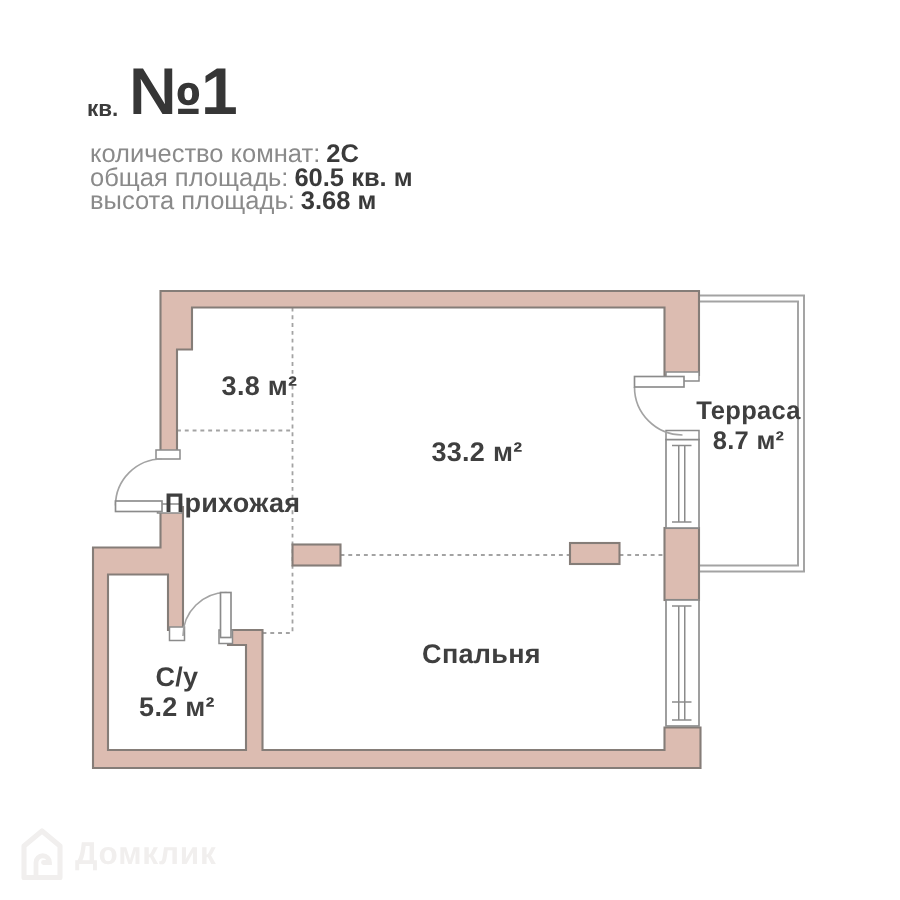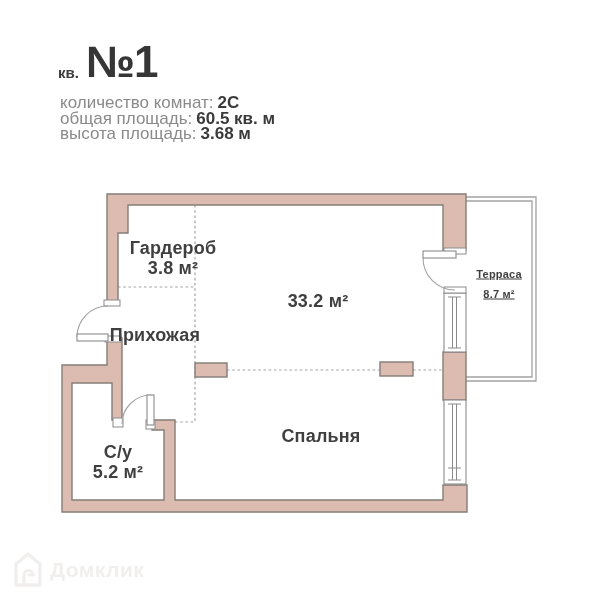--- a/index.html
+++ b/index.html
@@ -14,21 +14,21 @@
   .hdr-row{white-space:nowrap;}
   .hdr-label{color:#8a8a8a;}
   .hdr-value{color:#3a3a3a;font-weight:700;margin-left:4px;}
   
   .plan-svg{position:absolute;left:0;top:0;}
   .room{
     position:absolute;transform:translate(-50%,-50%);
     text-align:center;color:#3f3f3f;font-weight:600;font-size:18px;line-height:19.5px;
     white-space:nowrap;letter-spacing:.2px;
   }
-  .room.small{font-size:11px;text-decoration:underline;}
+  .room.small{font-size:17px;}
   
   .watermark{position:absolute;left:12px;top:549px;display:flex;align-items:center;gap:6px;color:#f1efee;}
   .watermark .wm-text{font-size:21px;font-weight:700;letter-spacing:.5px;}
 </style>
 </head>
 <body>
 
 <div>
   <span class="hdr-kv">кв.</span>
   <span class="hdr-num">№1</span>
@@ -109,21 +109,20 @@
     <g>
       <rect x="113" y="418" width="10" height="9" fill="#ffffff" stroke="#8b8b8b" stroke-width="1"></rect>
       <rect x="146" y="420" width="9" height="9" fill="#ffffff" stroke="#8b8b8b" stroke-width="1"></rect>
       <path d="M151,395 A29,29 0 0 0 122,424" fill="none" stroke="#a3a3a3" stroke-width="1.1"></path>
       <rect x="147" y="395" width="7" height="30" fill="#ffffff" stroke="#8b8b8b" stroke-width="1.1"></rect>
     </g>
   </g>
 </svg>
 
 <div class="room" style="left:173px;top:258px">
-  <div>Гардероб</div>
   <div>3.8 м²</div>
 </div>
 <div class="room" style="left:318px;top:302px">
   <div>33.2 м²</div>
 </div>
 <div class="room small" style="left:499px;top:284px">
   <div>Терраса</div>
   <div>8.7 м²</div>
 </div>
 <div class="room" style="left:155px;top:336px">

